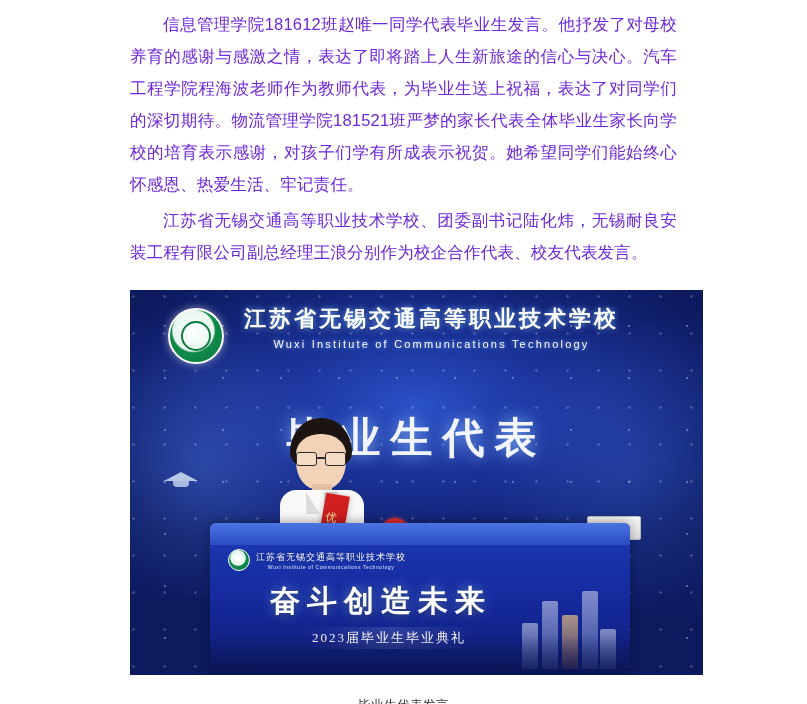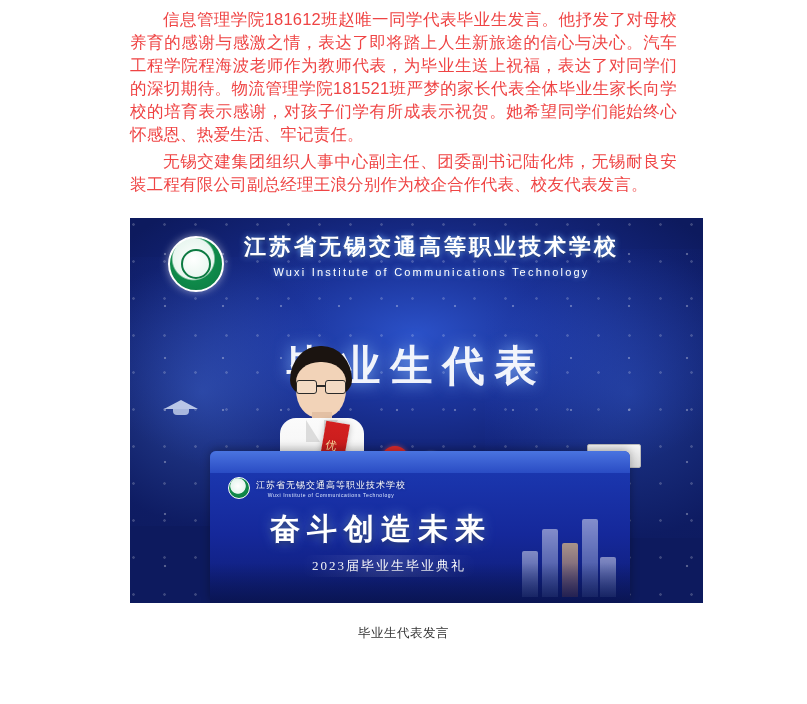--- a/index.html
+++ b/index.html
@@ -19,26 +19,26 @@
     height: 704px;
     position: relative;
     box-sizing: border-box;
   }
   .article {
     padding: 8px 130px 0 130px;
     box-sizing: border-box;
   }
   .para {
     font-size: 16.5px;
-    line-height: 23px;
+    line-height: 32px;
     text-align: justify;
     text-justify: inter-ideograph;
     text-indent: 2em;
     margin: 0 0 4px 0;
-    color: #ef4444;
+    color: #6d28d9;
     letter-spacing: 0.2px;
   }
   .figure-block {
     margin-top: 22px;
     text-align: center;
   }
   .figure-img {
     width: 573px;
     height: 385px;
     margin: 0 auto;
@@ -444,21 +444,21 @@
     letter-spacing: 0.5px;
   }
 </style>
 </head>
 <body>
 
 <div class="page">
   <div class="article">
 
     <p class="para">信息管理学院181612班赵唯一同学代表毕业生发言。他抒发了对母校养育的感谢与感激之情，表达了即将踏上人生新旅途的信心与决心。汽车工程学院程海波老师作为教师代表，为毕业生送上祝福，表达了对同学们的深切期待。物流管理学院181521班严梦的家长代表全体毕业生家长向学校的培育表示感谢，对孩子们学有所成表示祝贺。她希望同学们能始终心怀感恩、热爱生活、牢记责任。</p>
-    <p class="para">无锡交建集团组织人事中心副主任、团委副书记陆化炜，无锡耐良安装工程有限公司副总经理王浪分别作为校企合作代表、校友代表发言。</p>
+    <p class="para">江苏省无锡交通高等职业技术学校、团委副书记陆化炜，无锡耐良安装工程有限公司副总经理王浪分别作为校企合作代表、校友代表发言。</p>
 
     <div class="figure-block">
       <div class="figure-img">
 
         <div class="bg-gradient"></div>
         <div class="bg-glow-left"></div>
         <div class="bg-glow-right"></div>
         <div class="bg-sparkles"></div>
 
         <div class="school-header">

